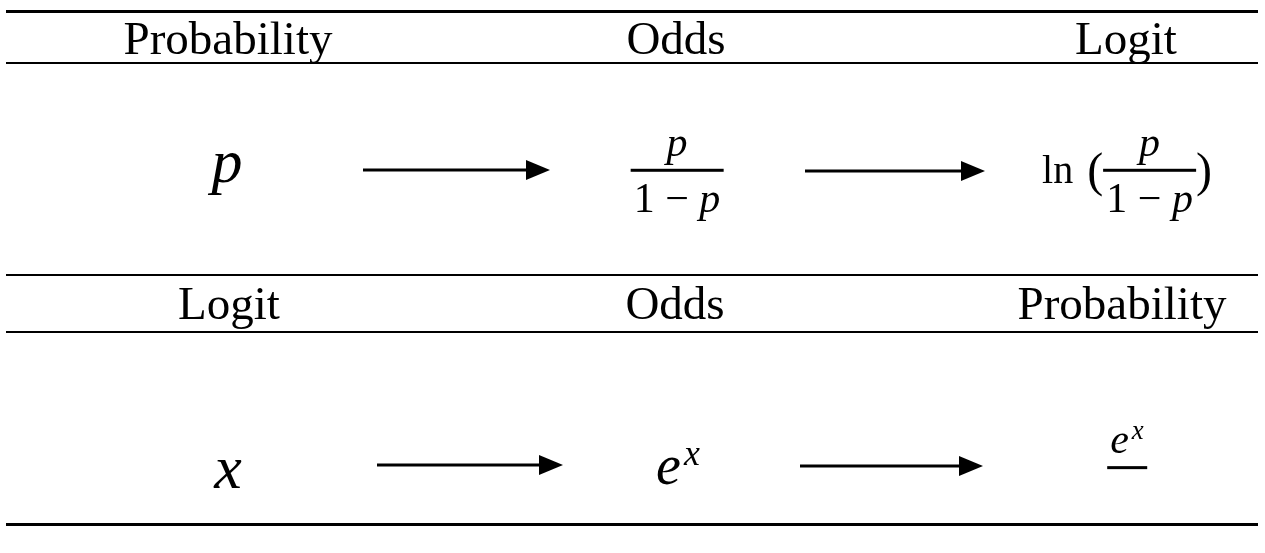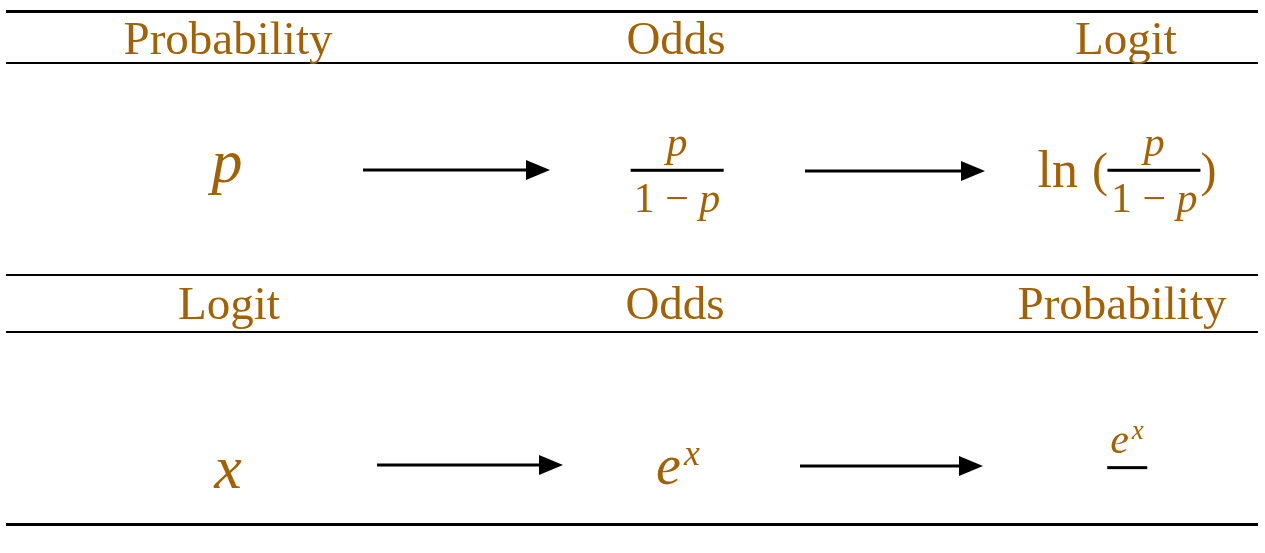--- a/index.html
+++ b/index.html
@@ -6,21 +6,21 @@
     margin: 0;
     padding: 0;
     background: #ffffff;
   }
   .stage {
     position: relative;
     width: 1265px;
     height: 553px;
     background: #ffffff;
     font-family: "Liberation Serif", "DejaVu Serif", serif;
-    color: #a16207;
+    color: #000000;
     overflow: hidden;
   }
   .rule {
     position: absolute;
     left: 6px;
     width: 1252px;
     background: #000000;
   }
   .rule.thick { height: 3px; }
   .rule.thin  { height: 2px; }
@@ -104,21 +104,21 @@
   .frac .num, .frac .den { padding: 0 3px; }
 
   .expr {
     position: absolute;
     transform: translate(-50%, -50%);
     display: inline-flex;
     align-items: center;
     white-space: nowrap;
   }
   .expr .fn {
-    font-size: 52px;
+    font-size: 40px;
     line-height: 1;
     margin-right: 14px;
   }
   .expr .paren {
     font-size: 48px;
     line-height: 1;
   }
   .expr .frac-in {
     position: static;
     transform: none;

